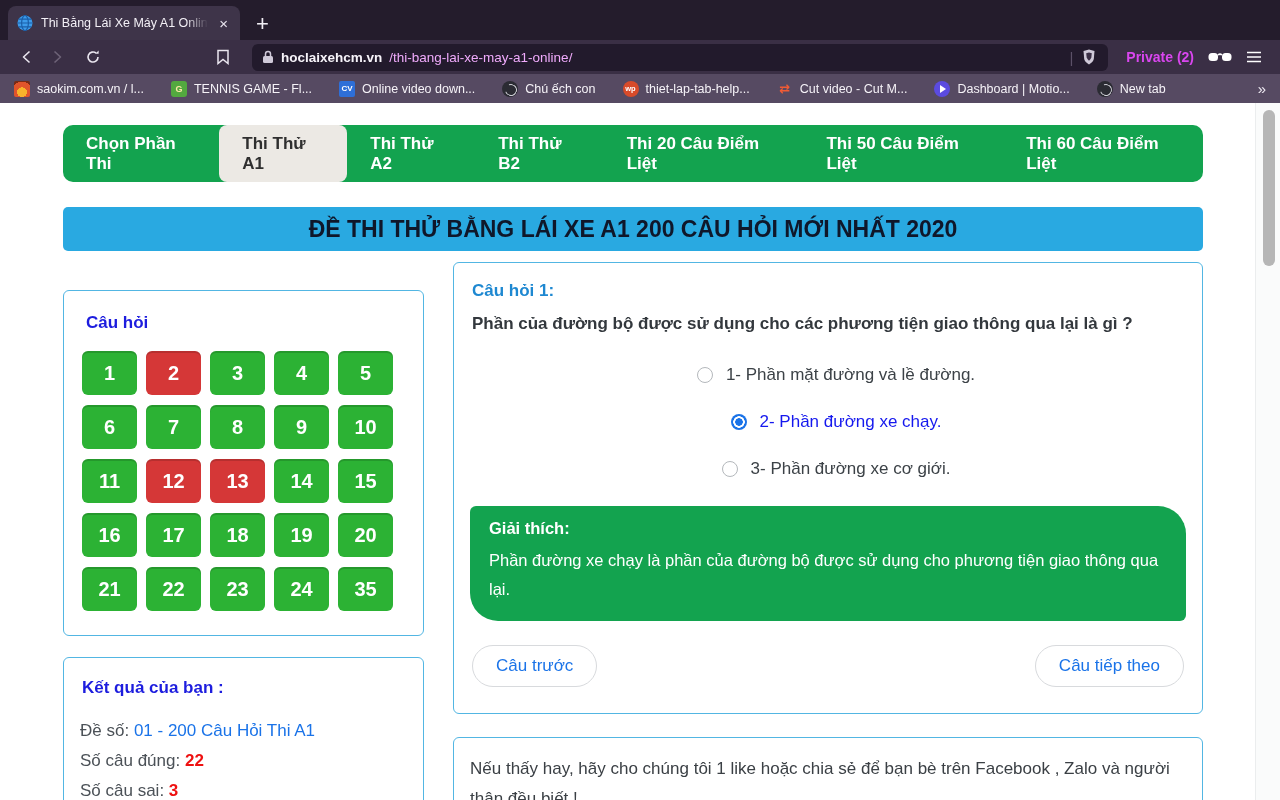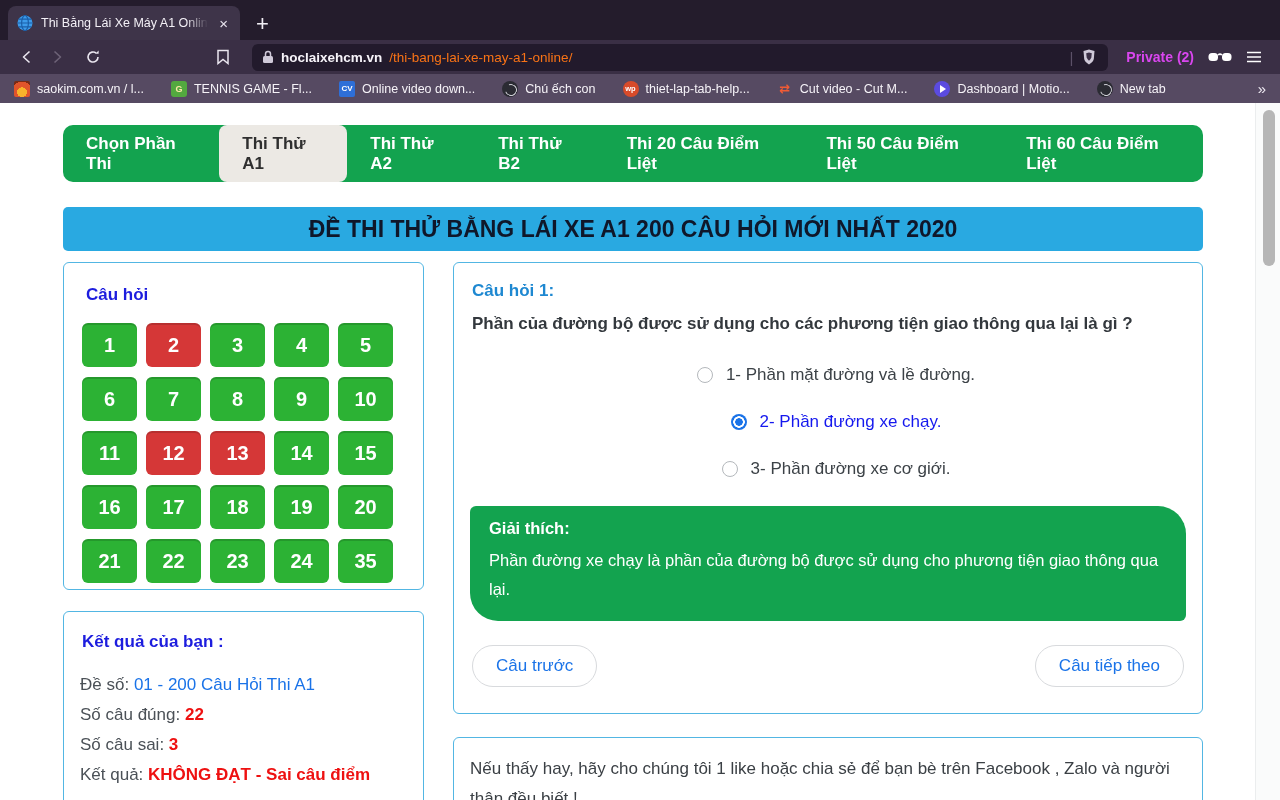--- a/index.html
+++ b/index.html
@@ -16,21 +16,21 @@
   .tab-title::after { content:""; position:absolute; right:0; top:0; bottom:0; width:22px;
          background:linear-gradient(90deg, rgba(62,52,73,0), #3e3449); }
   .tab-close { color:#e8e4ee; font-size:15px; line-height:1; padding:2px 3px; }
   .newtab-btn { color:#f0edf4; font-size:22px; font-weight:300; margin:0 0 5px 16px; line-height:1; }
 
   .toolbar { height:34px; background:#3a2f45; display:flex; align-items:center; padding:0 12px; }
   .nav-ico { width:30px; display:flex; justify-content:center; align-items:center; }
   .urlbar { flex:1; height:27px; margin-left:14px; background:#221a2c; border-radius:6px;
             display:flex; align-items:center; padding:0 10px; gap:7px; }
   .url-domain { color:#f6f3f9; font-weight:bold; font-size:13.5px; }
-  .url-path { color:#f97316; font-size:13.5px; }
+  .url-path { color:#f0abfc; font-size:13.5px; }
   .url-spacer { flex:1; }
   .url-sep { color:#5c5168; font-size:15px; }
   .toolbar-right { display:flex; align-items:center; gap:14px; margin-left:18px; padding-right:6px; }
   .private-label { color:#d946ef; font-size:14px; font-weight:600; }
 
   .bookmarksbar { height:29px; background:#564a62; display:flex; align-items:center; padding:0 14px; gap:27px; }
   .bm-item { display:flex; align-items:center; gap:7px; color:#f6f3f8; font-size:12.5px; white-space:nowrap; }
   .bm-ico { width:16px; height:16px; flex:0 0 16px; display:flex; align-items:center; justify-content:center;
             font-size:8px; font-weight:bold; color:#fff; border-radius:3px; }
   .bm-overflow { margin-left:auto; color:#efebf3; font-size:15px; }
@@ -58,21 +58,21 @@
 
   .banner { width:1140px; height:44px; margin-top:25px; background:#29a9e1; border-radius:5px;
             display:flex; align-items:center; justify-content:center; color:#0f172a; font-size:23px; font-weight:bold; }
 
   .columns { margin-top:11px; display:flex; gap:29px; align-items:flex-start; }
   .col-left { width:361px; flex:0 0 361px; }
   .col-right { flex:1; }
 
   .panel { background:#fff; border:1px solid #52b6e3; border-radius:6px; }
 
-  .qpanel { padding:16px 16px 6px; }
+  .qpanel { padding:16px 16px 24px;margin-top:28px; }
   .panel-heading { color:#1d1dde; font-size:17px; font-weight:bold; margin:6px 0 18px 6px; }
   .qgrid { display:grid; grid-template-columns:repeat(5,55px); gap:10px 9px; margin-left:2px; }
   .qbtn { height:44px; border-radius:6px; border:none; color:#fff; font-size:20px; font-weight:bold;
           font-family:inherit; background:#2cb234; box-shadow:inset 0 2px 0 rgba(0,0,0,.14); }
   .qbtn.wrong { background:#d53737; }
 
   .rpanel { margin-top:21px; padding:14px 16px 30px; }
   .rrow { font-size:17px; color:#4b5157; line-height:30px; }
   .rrow:first-of-type { margin-top:11px; }
   .val-link { color:#1a73e8; }

